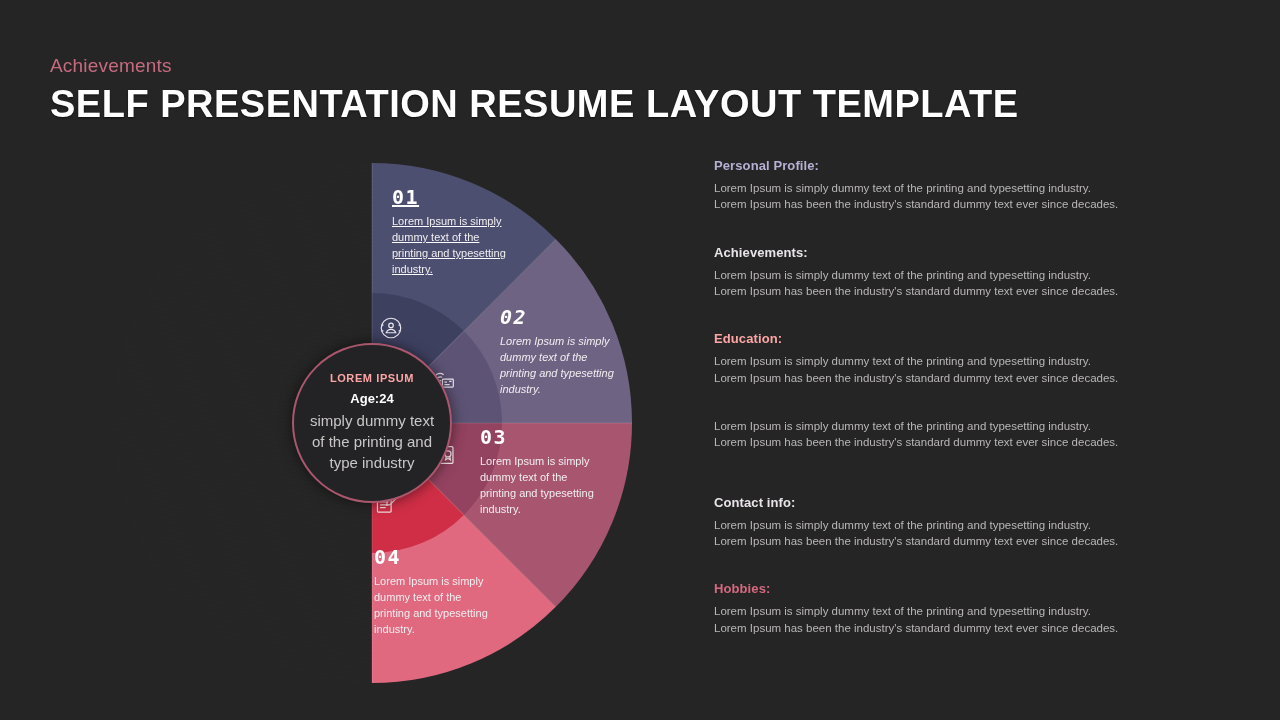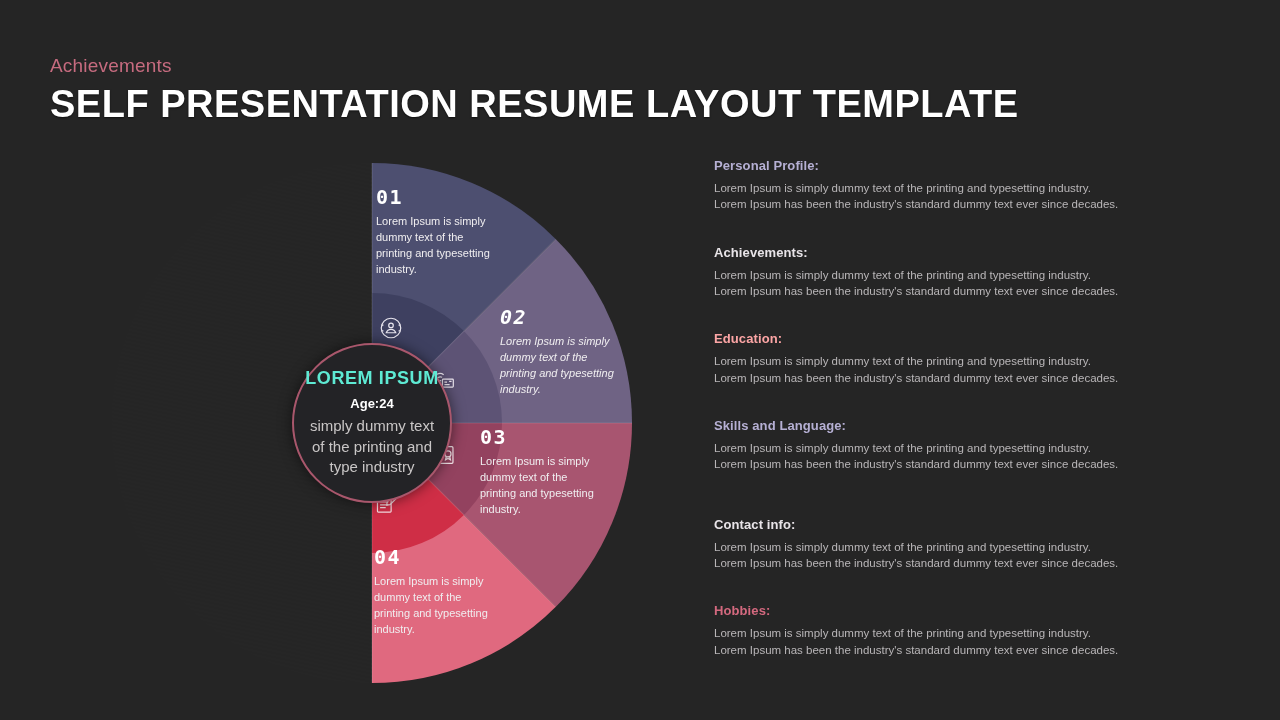--- a/index.html
+++ b/index.html
@@ -61,37 +61,37 @@
   #hub{
     position:absolute;left:180px;top:180px;width:160px;height:160px;
     border-radius:50%;
     background:#232326;
     border:2px solid #a9576c;
     box-sizing:border-box;
     display:flex;flex-direction:column;align-items:center;justify-content:center;
     text-align:center;
     box-shadow:0 0 14px rgba(0,0,0,.55);
   }
-  #hub-name{font-size:18px;font-weight:bold;color:#5eead4;letter-spacing:.6px;}
+  #hub-name{font-size:11px;font-weight:bold;color:#fca5a5;letter-spacing:.6px;}
   #hub-age{font-size:13px;font-weight:bold;color:#ffffff;margin-top:7px;}
   #hub-desc{
     font-size:15px;color:#c9c6c6;line-height:1.38;margin-top:5px;
     width:132px;
   }
 
   
   .seg-text{position:absolute;color:#ffffff;}
   .seg-num{
     font-size:20px;font-weight:bold;letter-spacing:1.5px;
     color:#ffffff;margin-bottom:4px;
     font-family:"DejaVu Sans Mono", monospace;
   }
   .seg-body{font-size:11px;line-height:1.46;color:#f0eef0;width:116px;}
 
-  #seg1-text{left:264px;top:22px;}
+  #seg1-text{left:280px;top:22px;text-decoration:underline;}
   #seg2-text{left:388px;top:142px;font-style:italic;}
   #seg3-text{left:368px;top:262px;}
   #seg4-text{left:262px;top:382px;}
 
   
   .ring-icon{position:absolute;width:26px;height:26px;}
   #icon1{left:266px;top:152px;}
   #icon2{left:318px;top:204px;}
   #icon3{left:318px;top:279px;}
   #icon4{left:262px;top:326px;}
@@ -236,21 +236,20 @@
 
   <div class="info-block">
     <div class="info-head" style="color: #fca5a5;">Education:</div>
     <div class="info-body">
       <span>Lorem Ipsum is simply dummy text of the printing and typesetting industry.</span>
       <span>Lorem Ipsum has been the industry's standard dummy text ever since decades.</span>
     </div>
   </div>
 
   <div class="info-block">
-    <div class="info-head" style="color: rgb(182, 176, 212);">Skills and Language:</div>
     <div class="info-body">
       <span>Lorem Ipsum is simply dummy text of the printing and typesetting industry.</span>
       <span>Lorem Ipsum has been the industry's standard dummy text ever since decades.</span>
     </div>
   </div>
 
   <div class="info-block">
     <div class="info-head" style="color: rgb(232, 228, 232); margin-top: 44px;">Contact info:</div>
     <div class="info-body">
       <span>Lorem Ipsum is simply dummy text of the printing and typesetting industry.</span>

